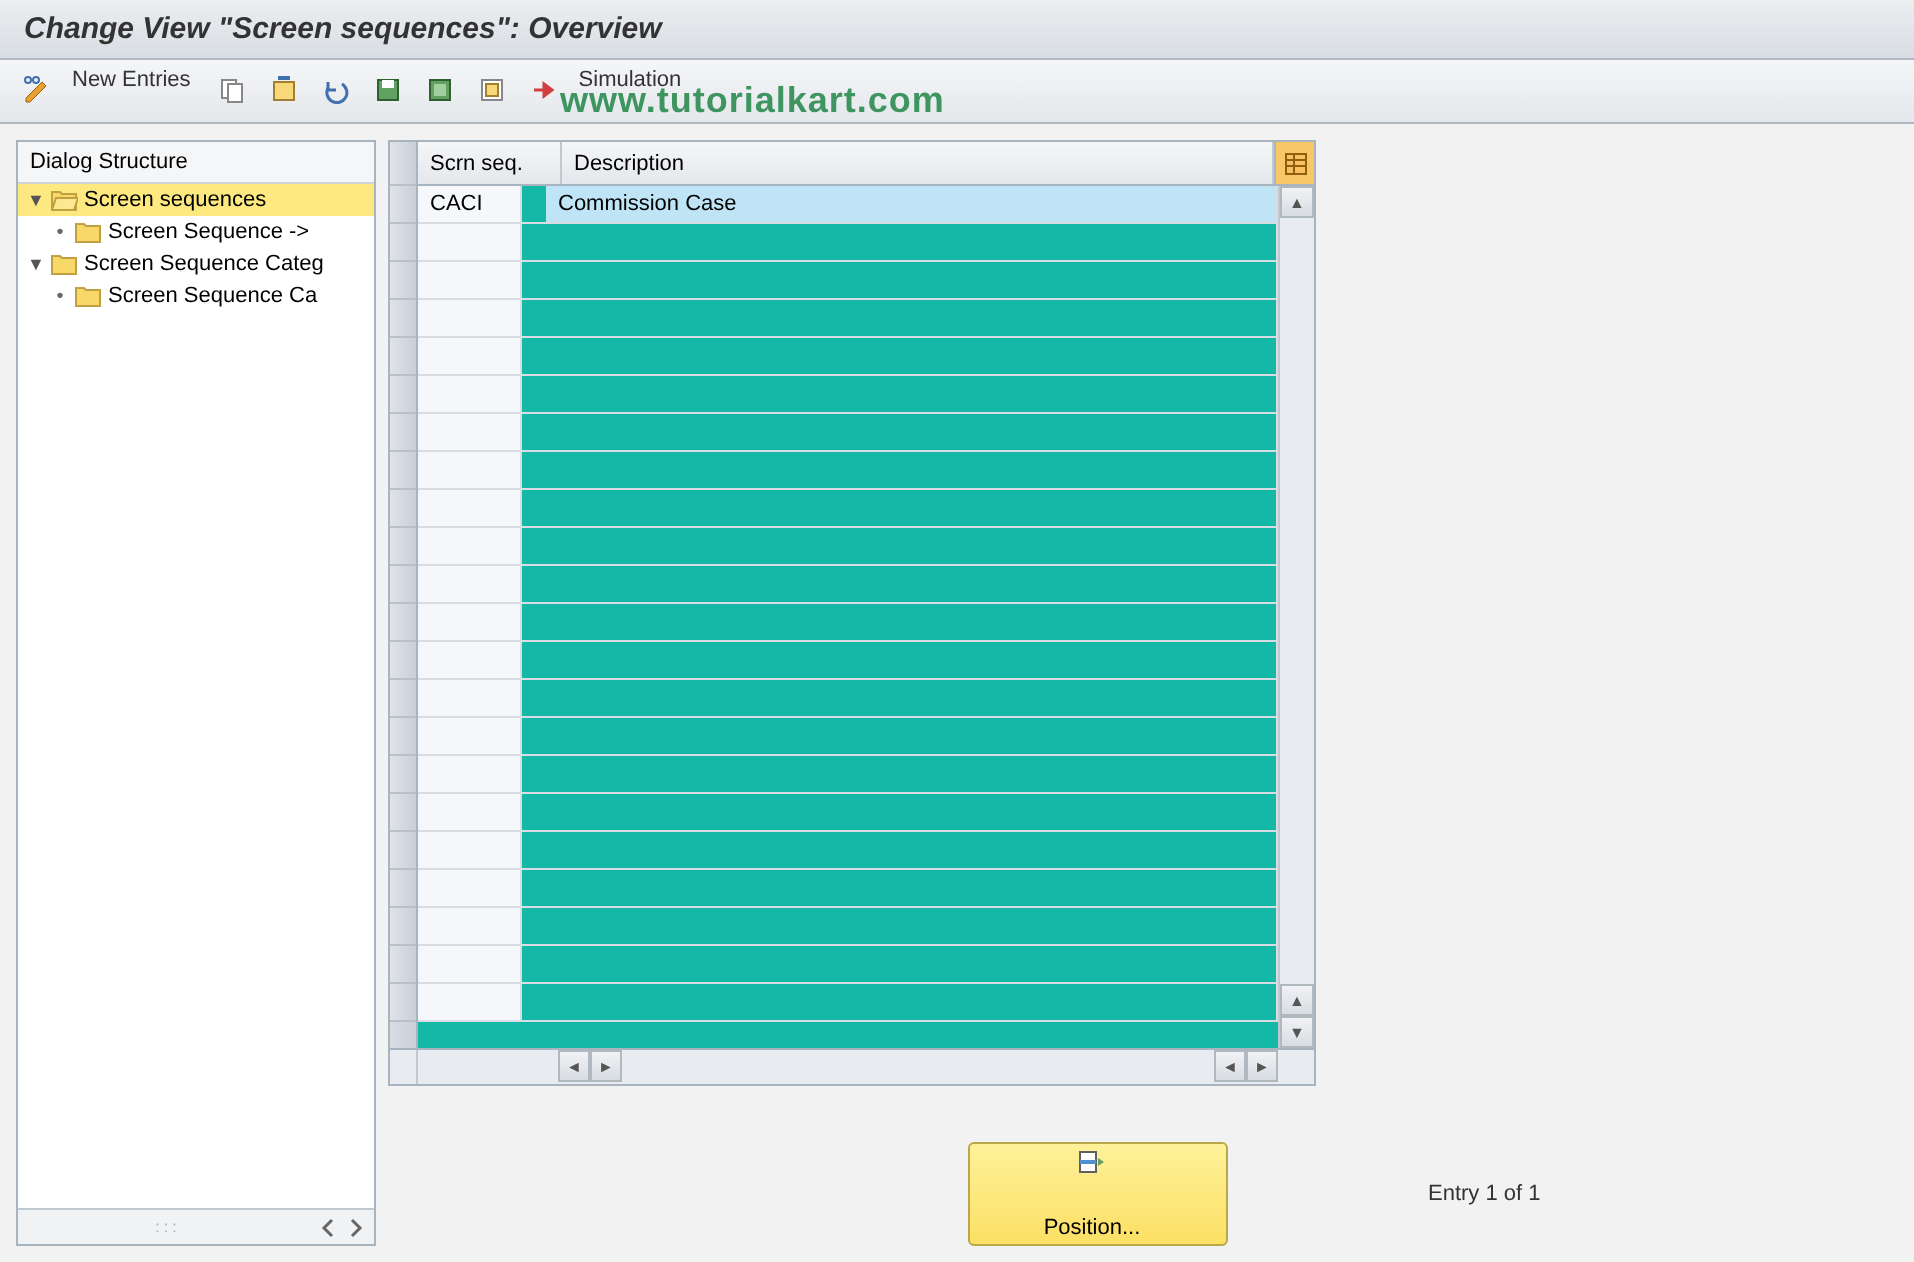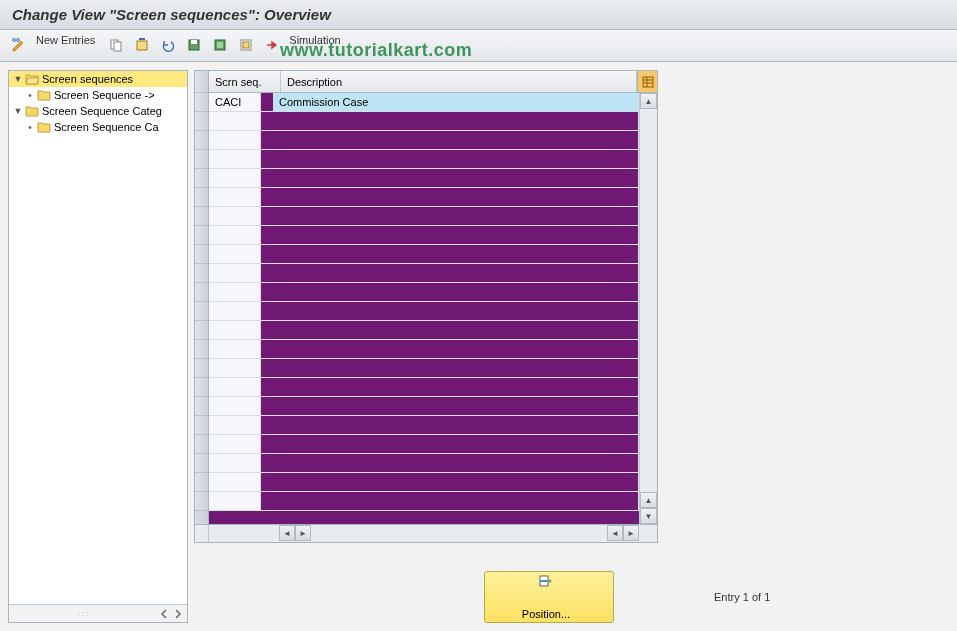--- a/index.html
+++ b/index.html
@@ -115,21 +115,21 @@
     .table-area { display: flex; height: 455px; }
     .row-selector-col { 
       width: 14px; 
       background: linear-gradient(to right, #d8dde3, #c8d0d8);
       border: 1px solid #a8b4c0;
       border-right: none;
     }
     .table-container { 
       flex: 1;
       border: 1px solid #a8b4c0;
-      background: #701a75;
+      background: #14b8a6;
       display: flex;
       flex-direction: column;
       max-width: 450px;
       justify-content: flex-end;
     }
     .table-header { 
       display: flex; 
       background: linear-gradient(to bottom, #f5f6f8, #e4e7eb);
       border-bottom: 1px solid #a8b4c0;
       height: 22px;
@@ -290,20 +290,21 @@
       </svg>
   </button>
   <span class="toolbar-text">Simulation</span>
 </div>
 
 <div class="watermark">www.tutorialkart.com</div>
 
 <div class="content">
 
   <div class="left-panel">
+    <div class="panel-header">Dialog Structure</div>
     <div class="tree">
       <div class="tree-item selected">
         <span class="tree-toggle">▼</span>
         <svg class="folder-icon" viewBox="0 0 14 12">
             <path d="M1 2 L5 2 L6 3 L13 3 L13 11 L1 11 Z" fill="#f8d868" stroke="#c0a040"></path>
             <path d="M1 11 L3 5 L14 5 L12 11 Z" fill="#fce890" stroke="#c0a040"></path>
           </svg>
         <span class="tree-label">Screen sequences</span>
       </div>
       <div class="tree-item indent-1">

